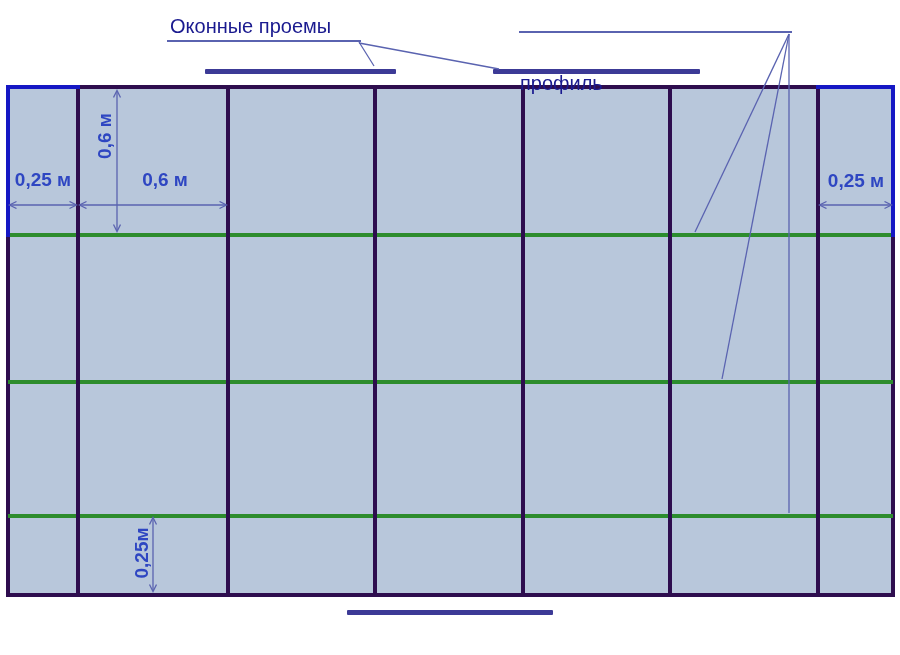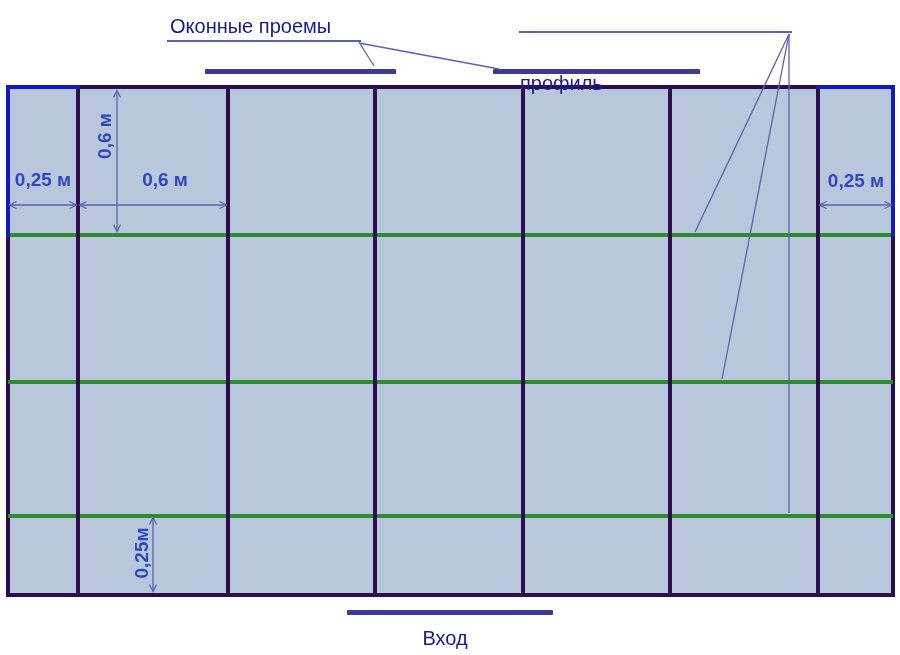--- a/index.html
+++ b/index.html
@@ -95,21 +95,20 @@
   <div class="abs bar w1"></div>
   <div class="abs bar w2"></div>
   <div class="abs bar en"></div>
 
   <div class="abs heading h-window">Оконные проемы</div>
   <div class="abs underline u-window"></div>
 
   <div class="abs underline u-profile"></div>
   <div class="abs heading h-profile2">профиль</div>
 
-  <div class="abs heading h-entrance">Вход</div>
 
   <div class="abs dim d-left">0,25 м</div>
   <div class="abs dim d-col">0,6 м</div>
   <div class="abs dim d-row">0,6 м</div>
   <div class="abs dim d-right">0,25 м</div>
   <div class="abs dim d-bottom">0,25м</div>
 
   <svg class="abs overlay" viewBox="0 0 900 655" xmlns="http://www.w3.org/2000/svg">
     <defs>
       <marker id="arw" markerWidth="10" markerHeight="10" refX="8" refY="4" orient="auto-start-reverse" markerUnits="userSpaceOnUse">

